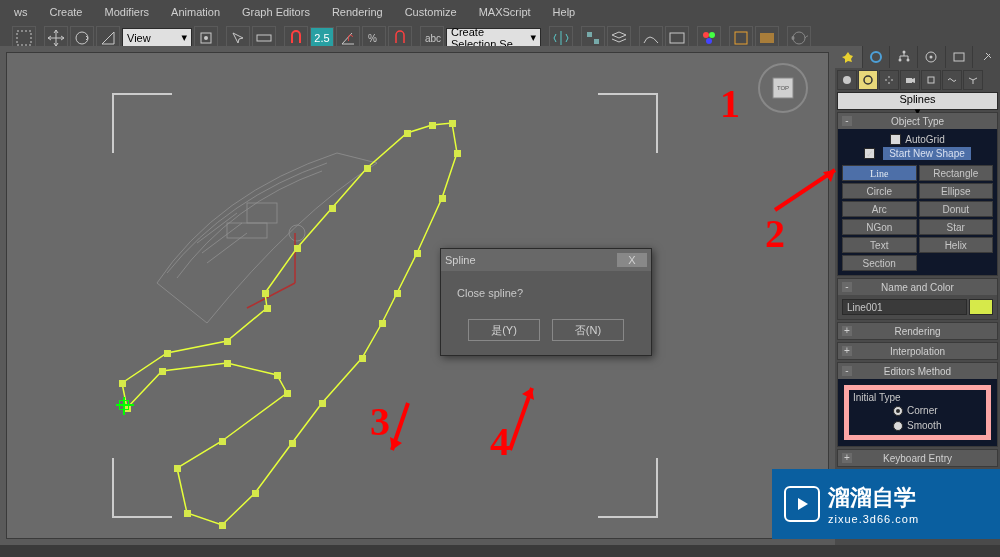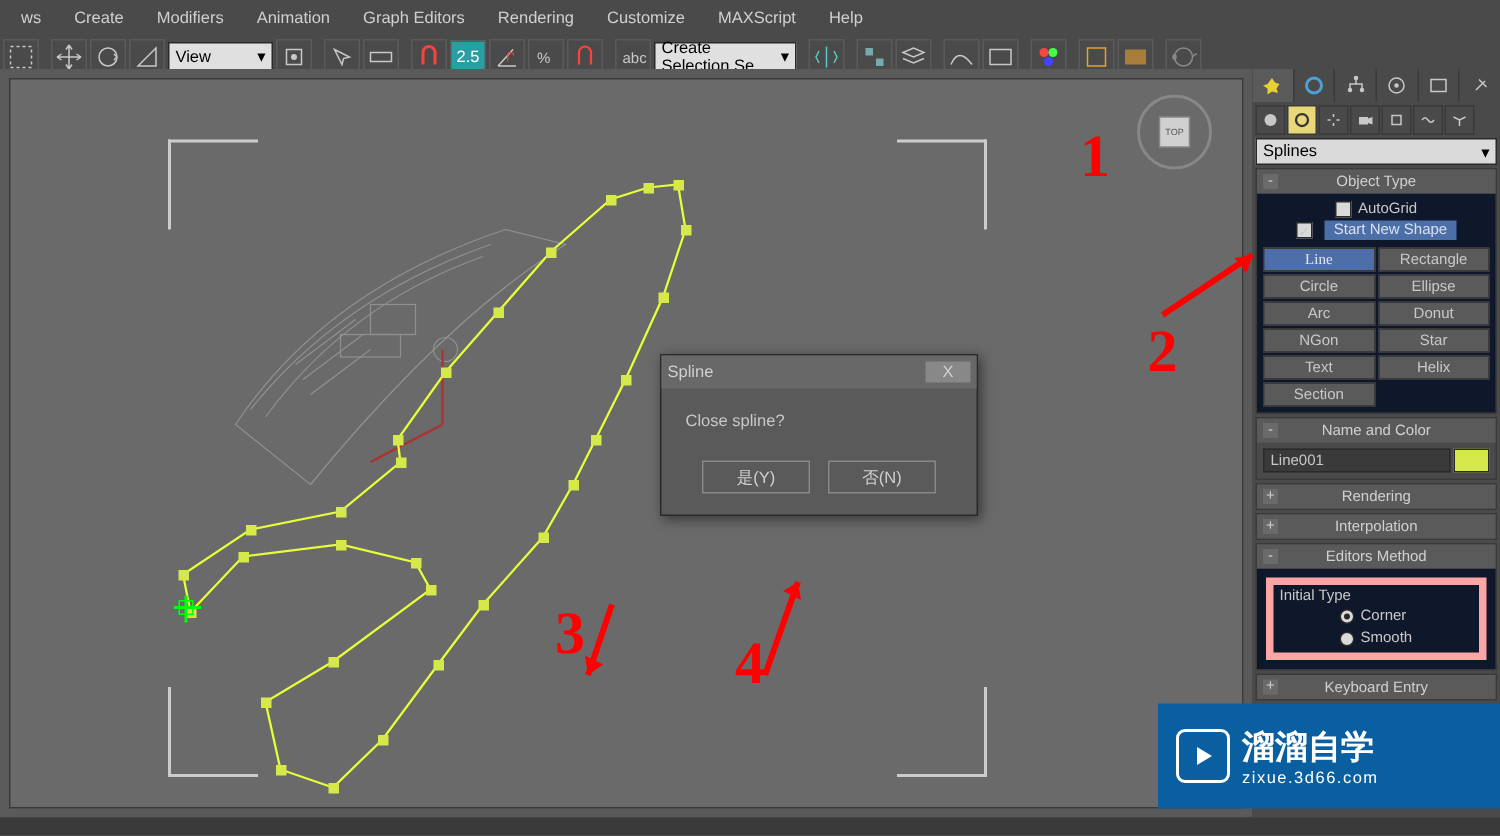--- a/index.html
+++ b/index.html
@@ -23,21 +23,21 @@
     .menu-item {
       padding: 2px 10px;
       color: #d0d0d0;
       cursor: pointer;
     }
     .toolbar {
       height: 28px;
       background: #4a4a4a;
       display: flex;
       align-items: center;
-      padding: 0 2px;
+      padding: 0 12px;
       gap: 2px;
       border-bottom: 1px solid #2a2a2a;
     }
     .tool-btn {
       width: 24px; height: 24px;
       background: #4a4a4a;
       border: 1px solid #5a5a5a;
       display: flex;
       align-items: center;
       justify-content: center;
@@ -124,20 +124,21 @@
       width: calc(100% - 4px);
       margin: 2px;
       height: 18px;
       background: #dadada;
       color: #000;
       border: 1px solid #2a2a2a;
       padding: 0 4px;
       display: flex;
       align-items: center;
       justify-content: space-between;
+      flex-direction: column;
     }
     .rollout {
       margin: 2px;
       border: 1px solid #3a3a3a;
     }
     .rollout-header {
       height: 16px;
       background: #5a5a5a;
       color: #d0d0d0;
       font-size: 10px;
@@ -252,21 +253,21 @@
       border-radius: 50%;
     }
     .field-label {
       font-size: 10px;
       padding: 2px 6px;
       border: 1px solid #3a3a3a;
       margin: 2px;
     }
     .dialog {
       position: absolute;
-      top: 236px; left: 440px;
+      top: 248px; left: 440px;
       width: 212px;
       background: #5a5a5a;
       border: 1px solid #2a2a2a;
       box-shadow: 2px 2px 8px rgba(0,0,0,0.5);
     }
     .dialog-title {
       height: 22px;
       background: #686868;
       display: flex;
       align-items: center;

